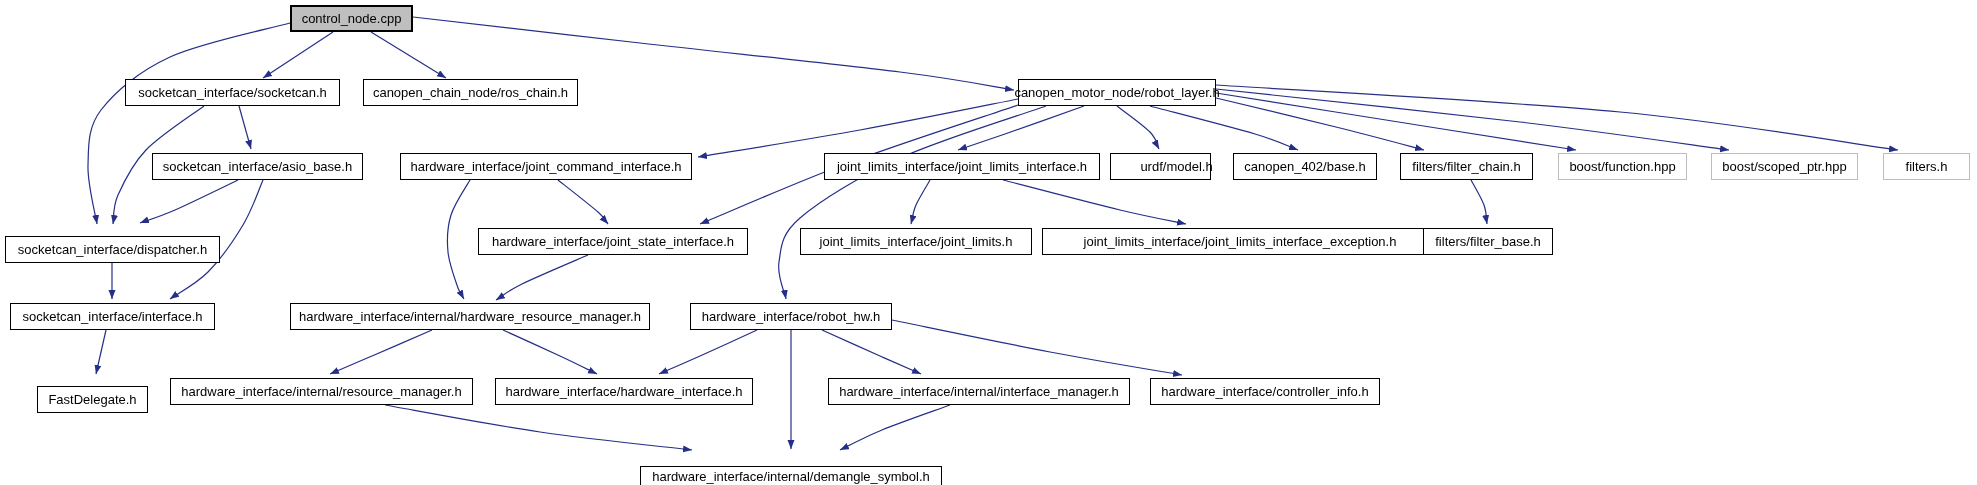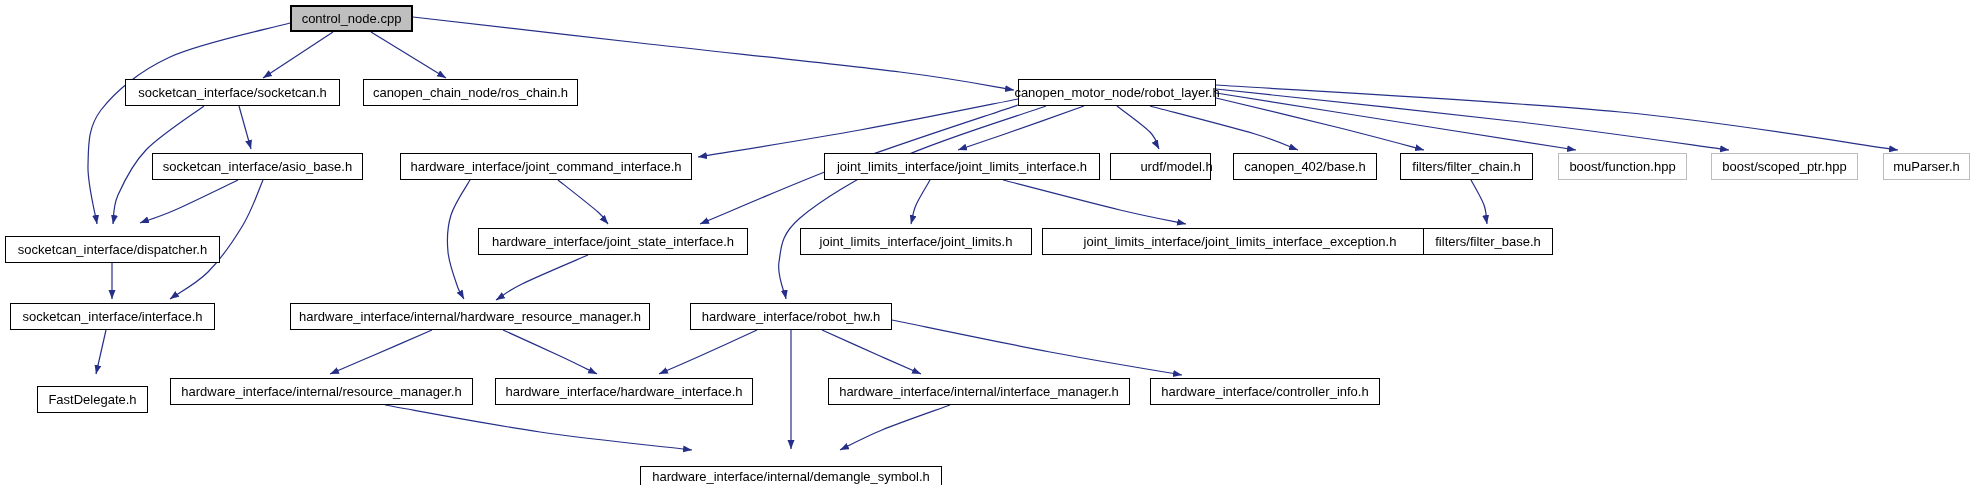--- a/index.html
+++ b/index.html
@@ -75,21 +75,21 @@
       <div class="node internal" style="left: 363px; top: 79px; width: 215px; height: 27px;">canopen_chain_node/ros_chain.h</div>
       <div class="node internal" style="left: 1018px; top: 79px; width: 198px; height: 27px;">canopen_motor_node/robot_layer.h</div>
       <div class="node internal" style="left: 152px; top: 153px; width: 211px; height: 27px;">socketcan_interface/asio_base.h</div>
       <div class="node internal" style="left: 400px; top: 153px; width: 292px; height: 27px;">hardware_interface/joint_command_interface.h</div>
       <div class="node internal" style="left: 800px; top: 153px; width: 276px; height: 27px; margin-left: 24px;">joint_limits_interface/joint_limits_interface.h</div>
       <div class="node internal" style="left: 1110px; top: 153px; width: 101px; height: 27px; padding-left: 32px;">urdf/model.h</div>
       <div class="node internal" style="left: 1233px; top: 153px; width: 144px; height: 27px;">canopen_402/base.h</div>
       <div class="node internal" style="left: 1400px; top: 153px; width: 133px; height: 27px;">filters/filter_chain.h</div>
       <div class="node external" style="left: 1558px; top: 153px; width: 129px; height: 27px;">boost/function.hpp</div>
       <div class="node external" style="left: 1711px; top: 153px; width: 147px; height: 27px;">boost/scoped_ptr.hpp</div>
-      <div class="node external" style="left: 1883px; top: 153px; width: 87px; height: 27px;">muParser.h</div>
+      <div class="node external" style="left: 1883px; top: 153px; width: 87px; height: 27px;">filters.h</div>
       <div class="node internal" style="left: 5px; top: 228px; width: 215px; height: 27px; margin-top: 8px;">socketcan_interface/dispatcher.h</div>
       <div class="node internal" style="left: 478px; top: 228px; width: 270px; height: 27px;">hardware_interface/joint_state_interface.h</div>
       <div class="node internal" style="left: 800px; top: 228px; width: 232px; height: 27px;">joint_limits_interface/joint_limits.h</div>
       <div class="node internal" style="left: 1042px; top: 228px; width: 396px; height: 27px;">joint_limits_interface/joint_limits_interface_exception.h</div>
       <div class="node internal" style="left: 1423px; top: 228px; width: 130px; height: 27px;">filters/filter_base.h</div>
       <div class="node internal" style="left: 10px; top: 303px; width: 205px; height: 27px;">socketcan_interface/interface.h</div>
       <div class="node internal" style="left: 290px; top: 303px; width: 360px; height: 27px;">hardware_interface/internal/hardware_resource_manager.h</div>
       <div class="node internal" style="left: 690px; top: 303px; width: 202px; height: 27px;">hardware_interface/robot_hw.h</div>
       <div class="node internal" style="left: 37px; top: 378px; width: 111px; height: 27px; margin-top: 8px;">FastDelegate.h</div>
       <div class="node internal" style="left: 170px; top: 378px; width: 303px; height: 27px;">hardware_interface/internal/resource_manager.h</div>

